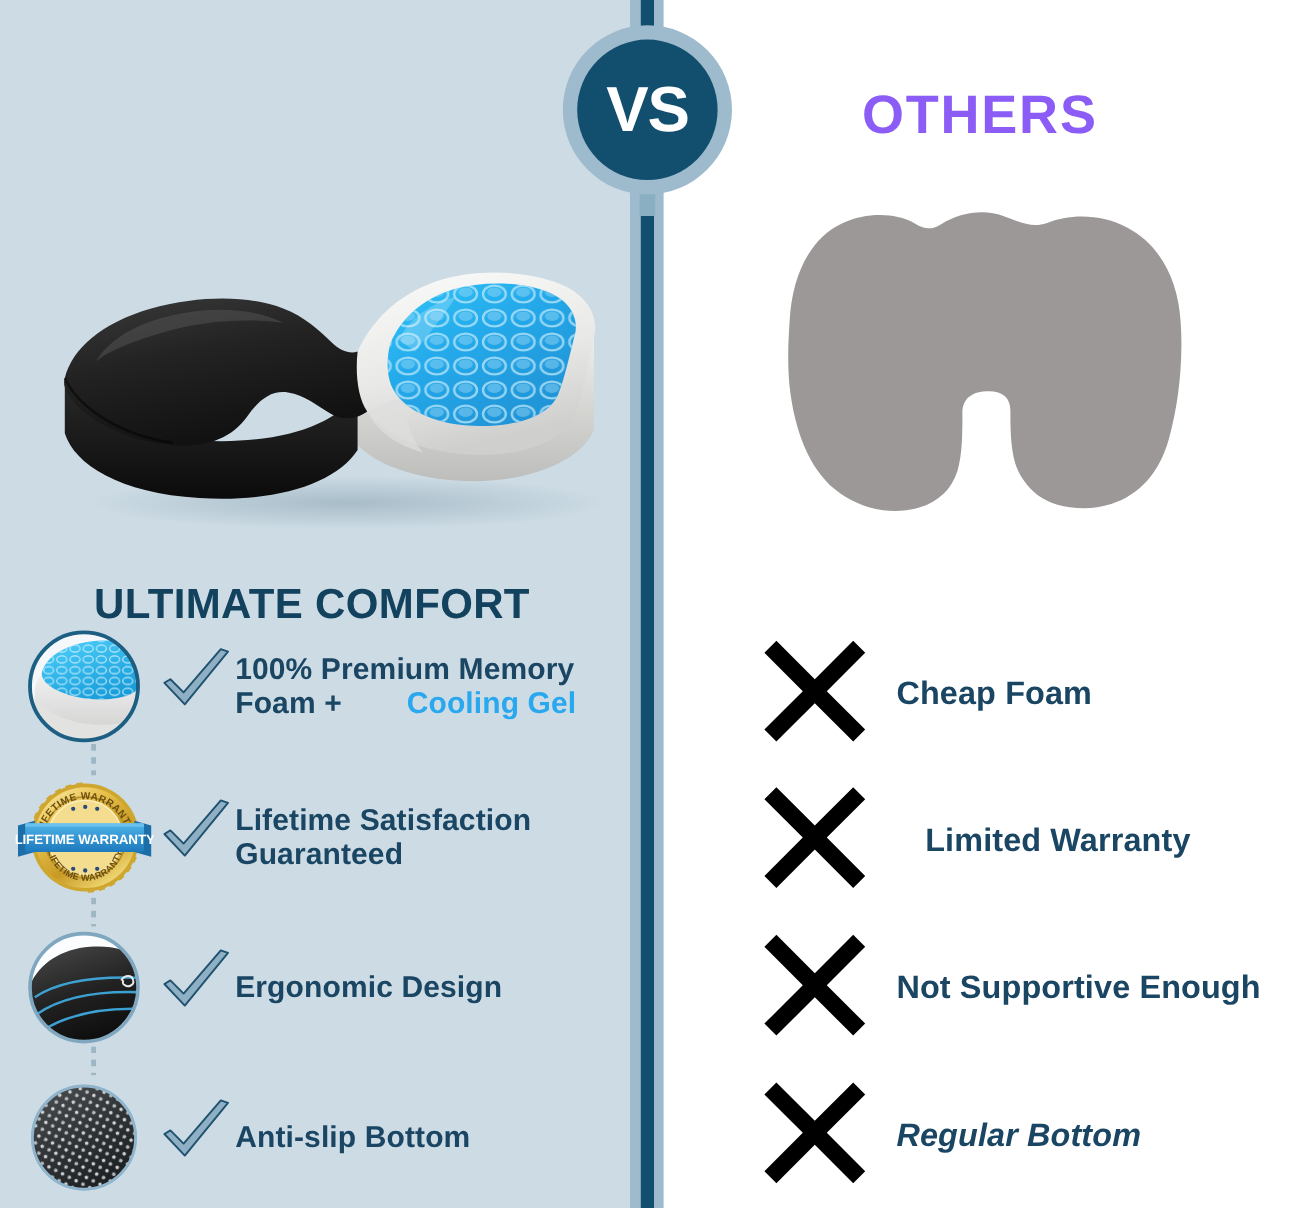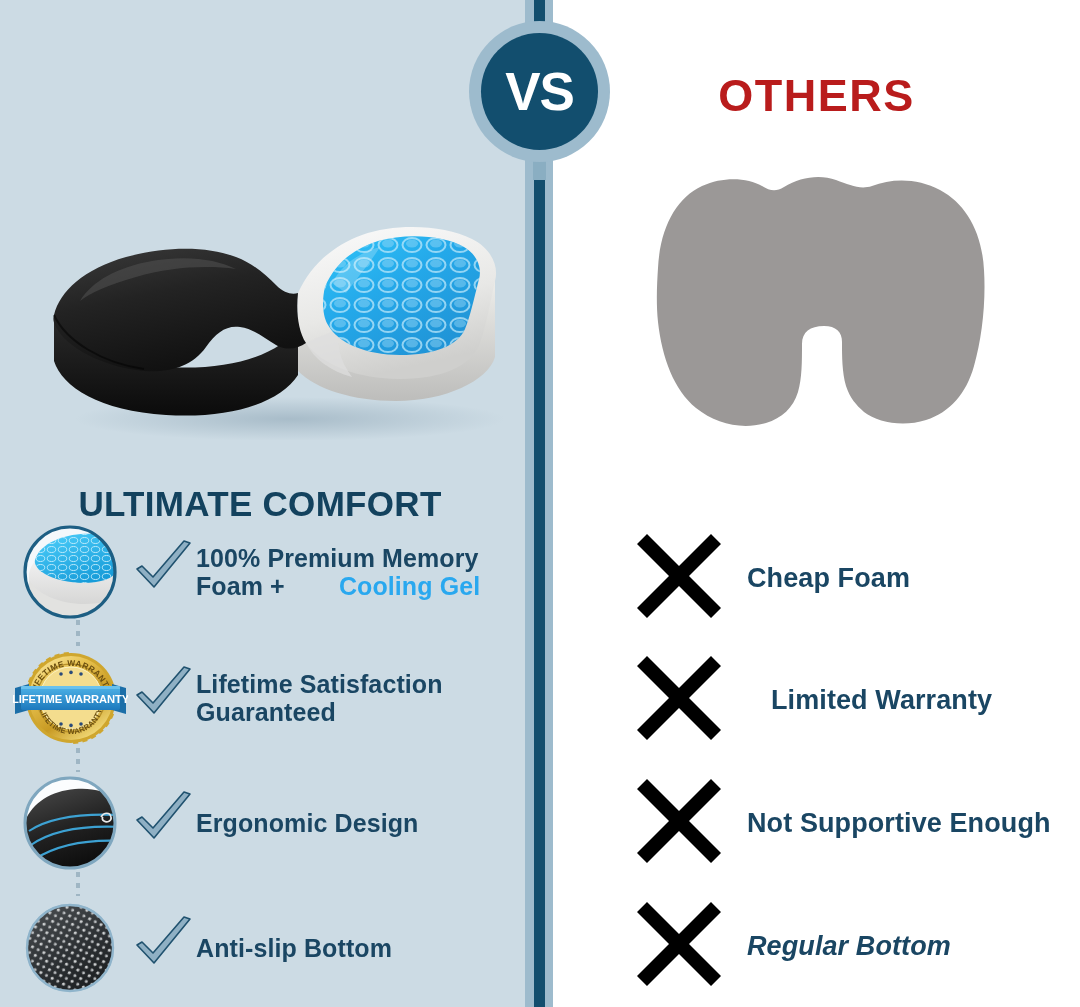--- a/index.html
+++ b/index.html
@@ -49,21 +49,21 @@
   }
   .vs-text{
     color:#ffffff;font-size:53px;font-weight:bold;letter-spacing:-1px;
     font-family:"Liberation Sans", sans-serif;
   }
 
   
   .others-title{
     position:absolute;left:553px;top:70px;width:527px;
     text-align:center;
-    color:#b91c1c;font-size:45px;font-weight:bold;letter-spacing:1.5px;
+    color:#8b5cf6;font-size:45px;font-weight:bold;letter-spacing:1.5px;
   }
   .ultimate-title{
     position:absolute;left:0px;top:484px;width:520px;
     text-align:center;
     color:#13425e;font-size:35px;font-weight:bold;letter-spacing:0.3px;
   }
 
   
   .product-wrap{position:absolute;left:40px;top:175px;width:470px;height:265px;}
 

